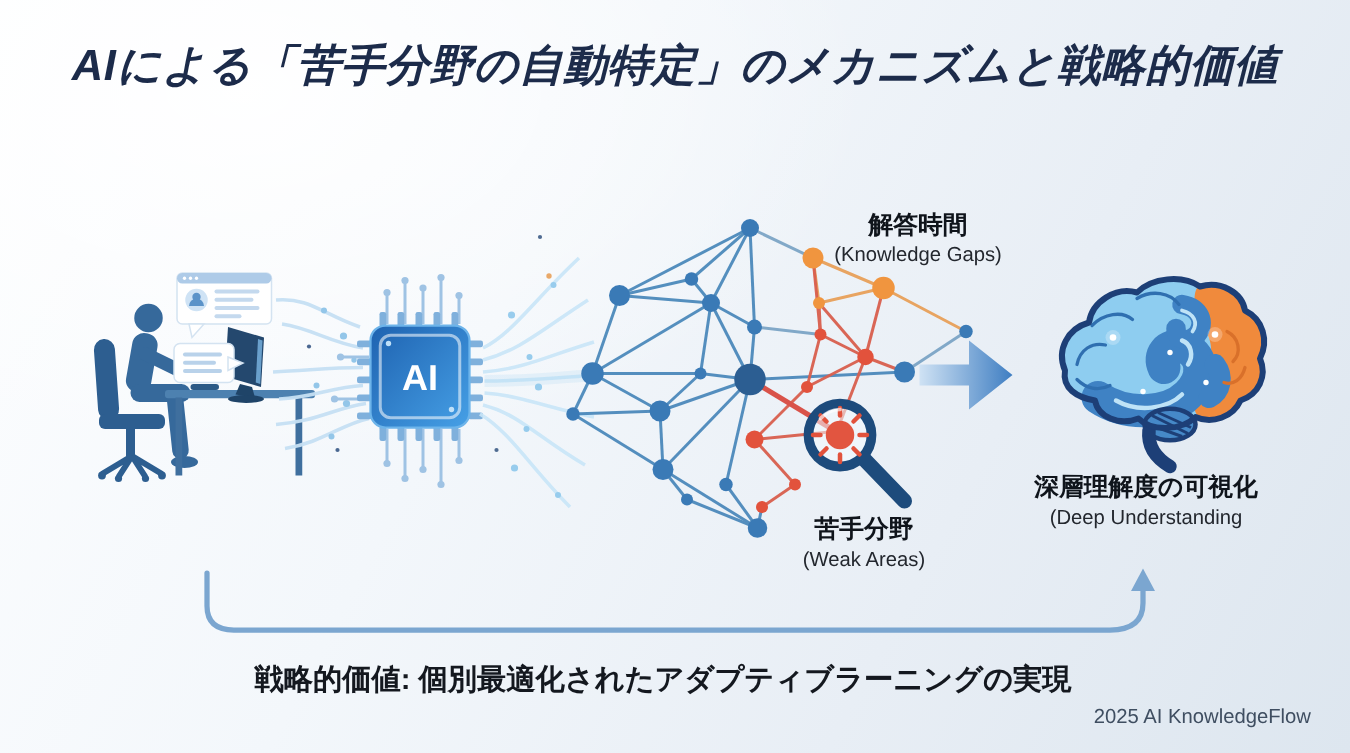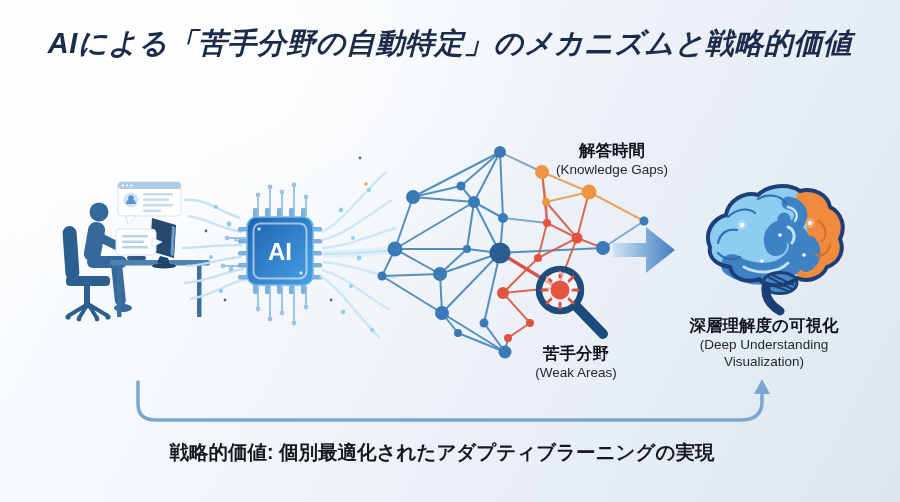--- a/index.html
+++ b/index.html
@@ -390,19 +390,19 @@
 
   <div class="label" style="left:576px;top:343px">
     <span class="jp">苦手分野</span>
     <span class="en">(Weak Areas)</span>
   </div>
 
 
   <div class="label" style="left:764px;top:315px">
     <span class="jp">深層理解度の可視化</span>
     <span class="en">(Deep Understanding</span>
-    <span class="en">Visualization)</span>
   </div>
 
   <div class="strategic">戦略的価値: 個別最適化されたアダプティブラーニングの実現</div>
 
+  <div class="credit">2025 AI KnowledgeFlow</div>
 
 </div>
 
 </body></html>

